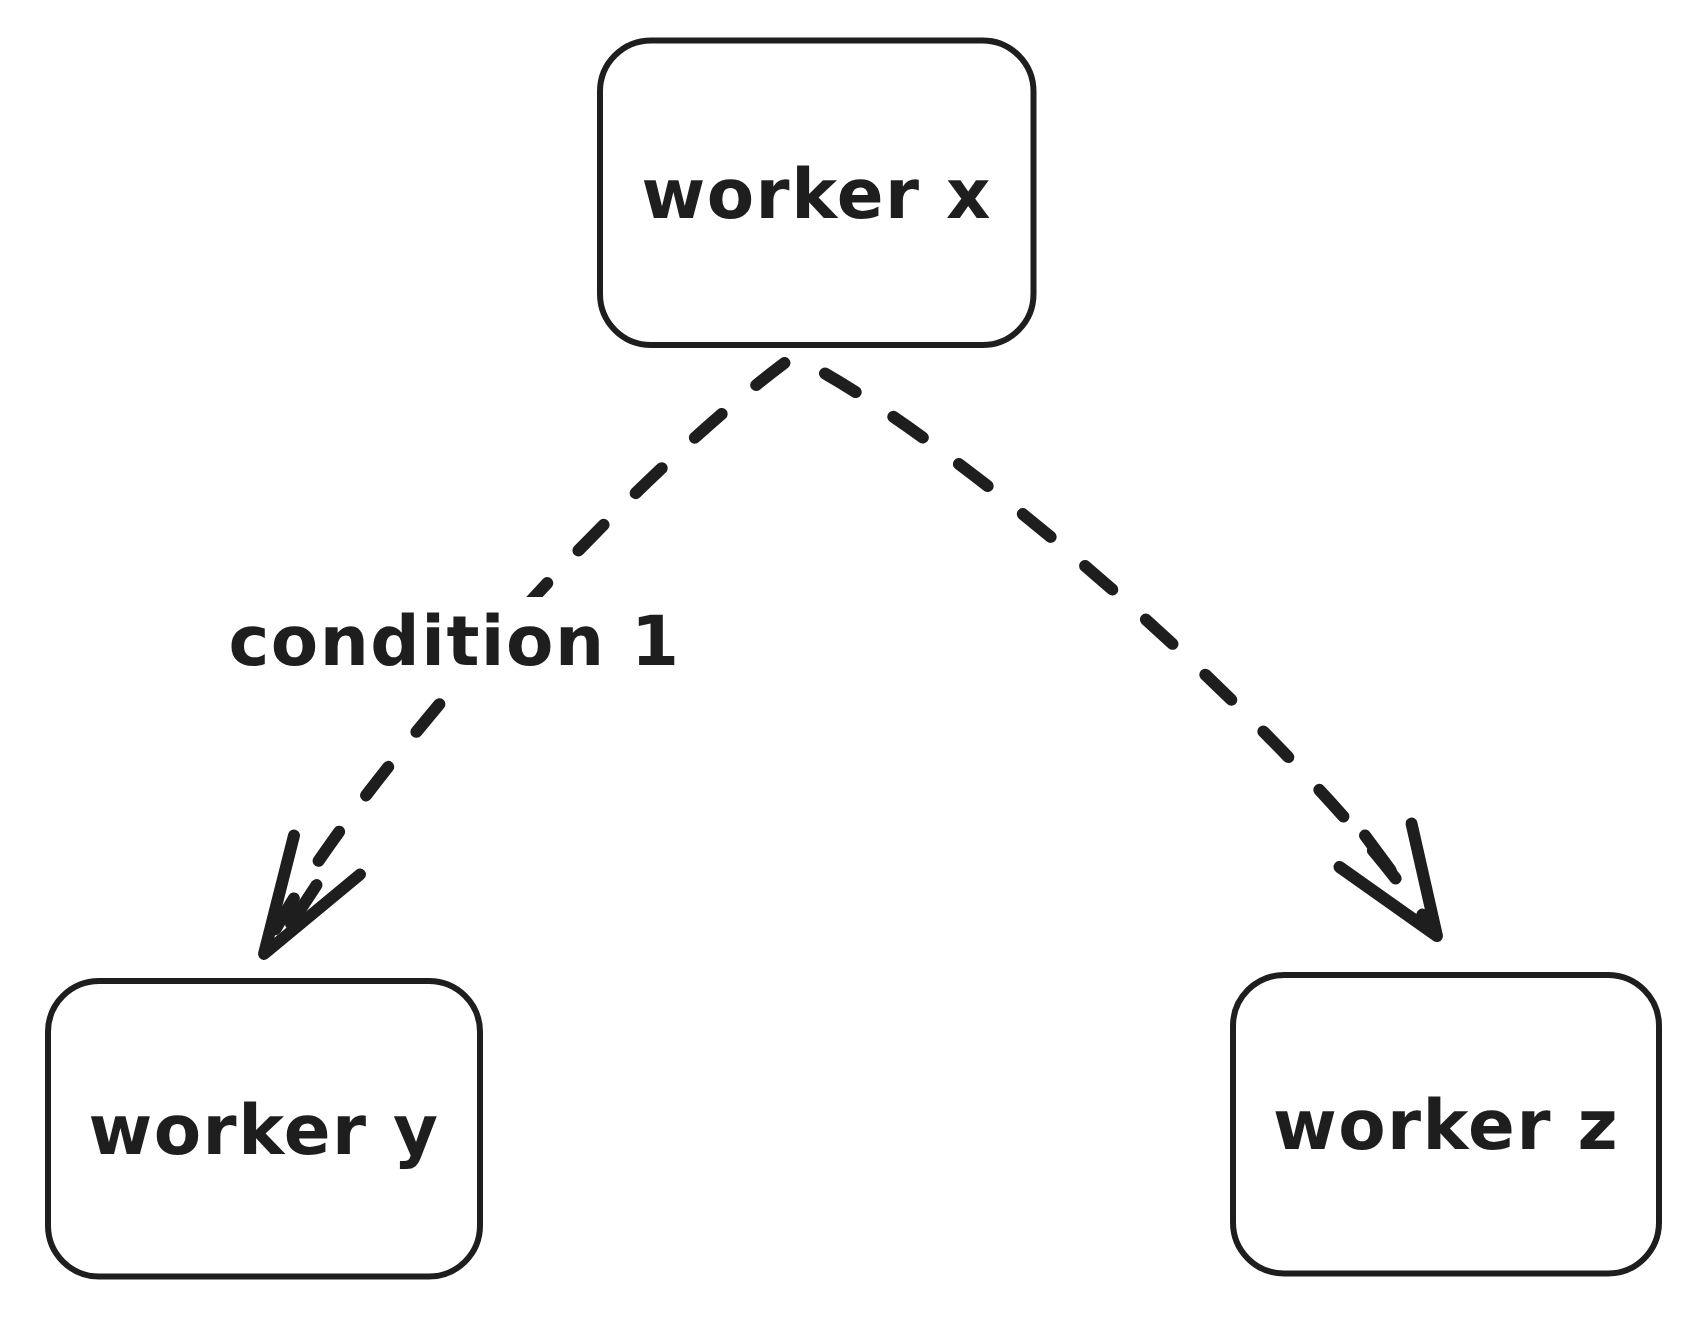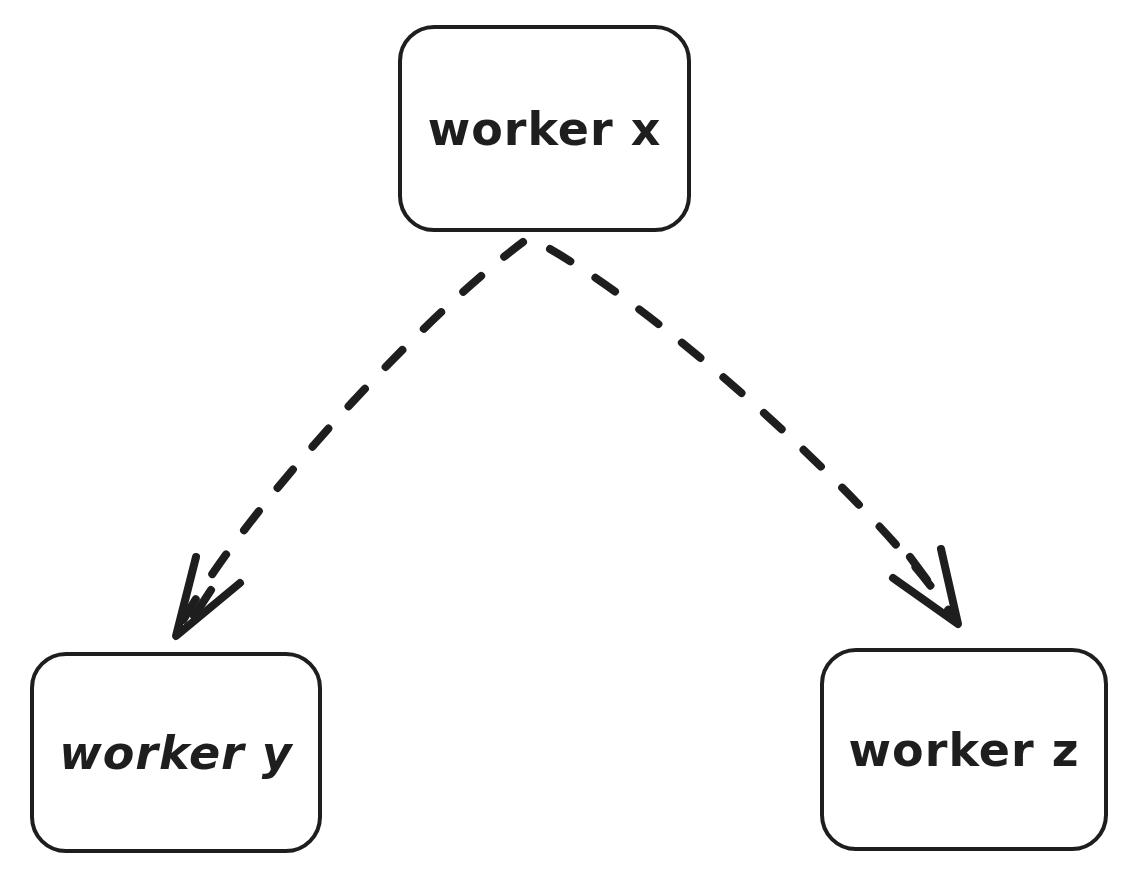--- a/index.html
+++ b/index.html
@@ -58,21 +58,21 @@
     transform: translate(-50%, -50%);
     background: var(--bg);
     color: var(--stroke);
     font-size: 46px;
     font-weight: 600;
     letter-spacing: 1px;
     padding: 2px 14px;
     white-space: nowrap;
   }
   #node-worker-x { left: 398px; top: 25px;  width: 293px; height: 207px; }
-  #node-worker-y { left: 30px;  top: 652px; width: 292px; height: 201px; font-style: italic; }
+  #node-worker-y { left: 30px;  top: 652px; width: 292px; height: 201px; }
   #node-worker-z { left: 820px; top: 648px; width: 288px; height: 203px; }
   #edge-label-1 { left: 303px; top: 427px; }
   #edge-label-2 { left: 845px; top: 432px; }
 </style>
 </head>
 <body>
 
 <div id="stage">
 
   <svg id="edges-layer" viewBox="0 0 1137 884" xmlns="http://www.w3.org/2000/svg">
@@ -93,15 +93,16 @@
   </div>
 
   <div class="node" id="node-worker-y">
     <span class="node-label">worker y</span>
   </div>
 
   <div class="node" id="node-worker-z">
     <span class="node-label">worker z</span>
   </div>
 
+  <div class="edge-label" id="edge-label-1">condition 1</div>
 
 
 </div>
 
 </body></html>

